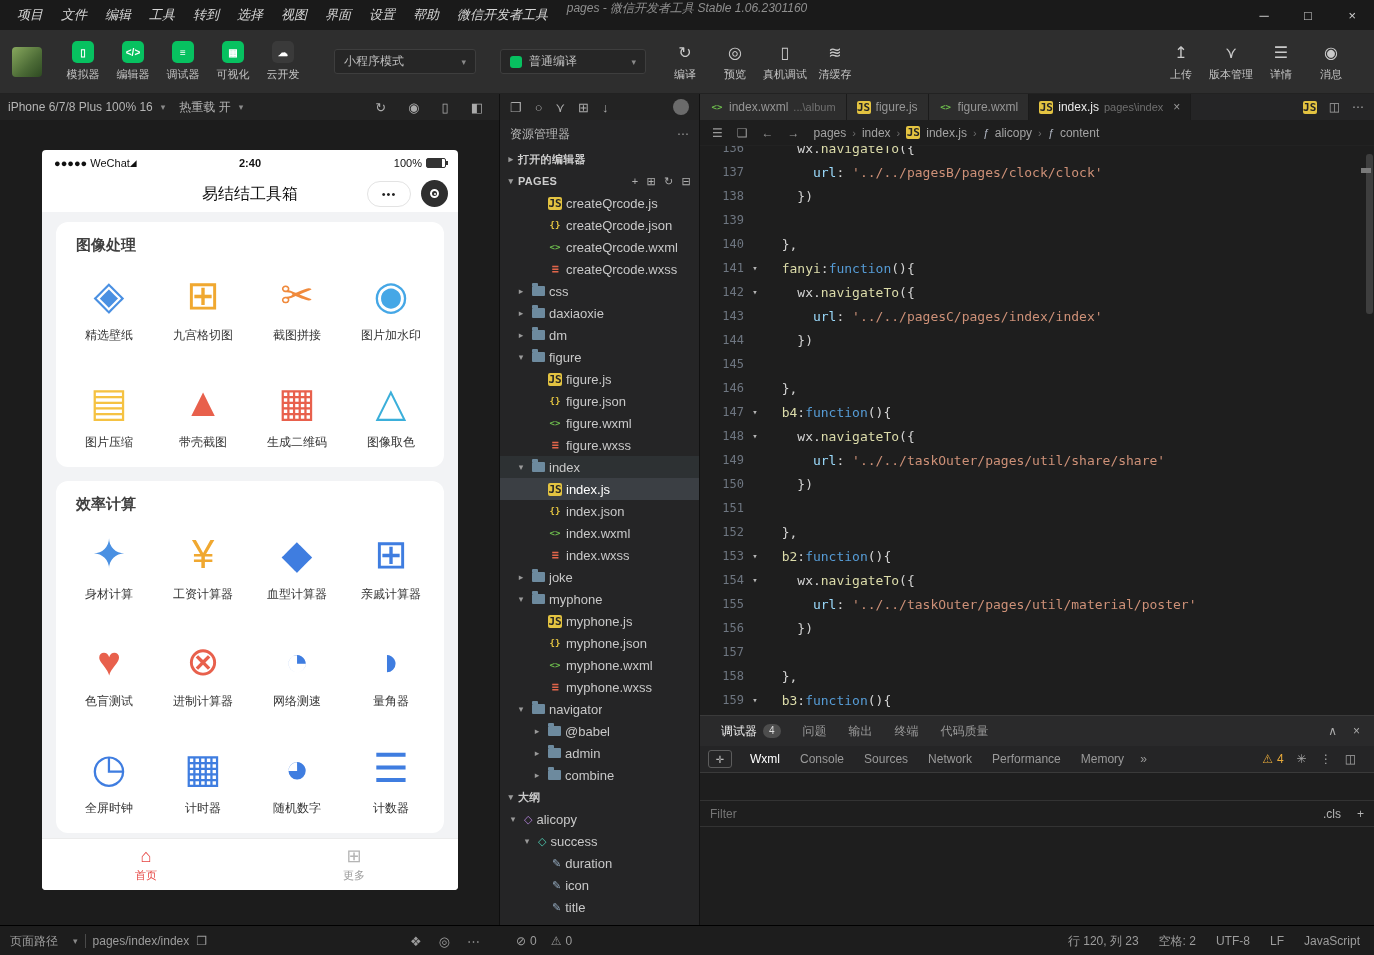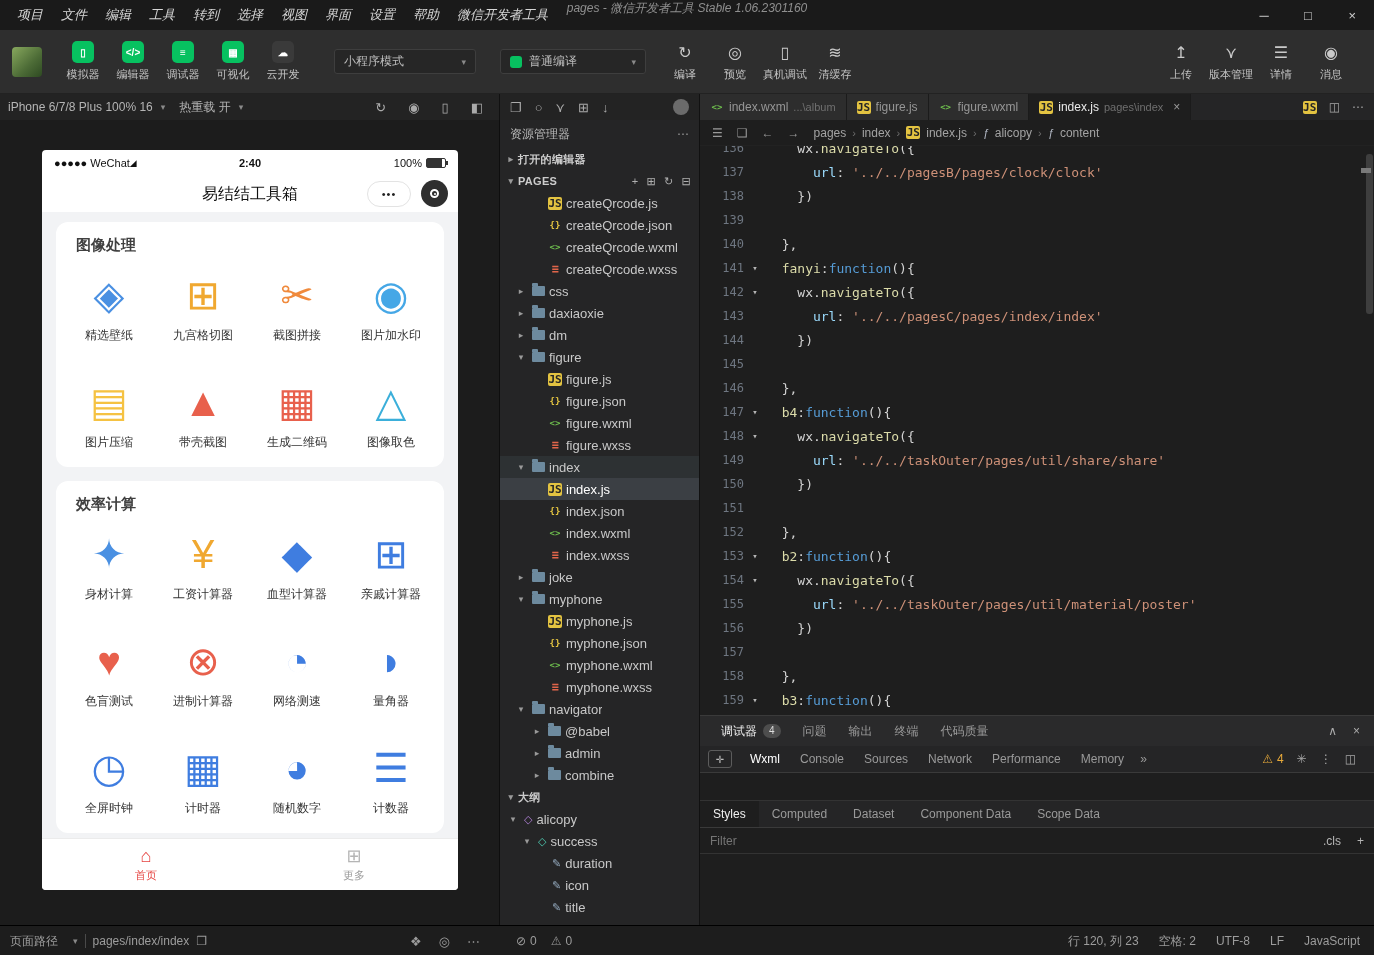--- a/index.html
+++ b/index.html
@@ -700,27 +700,20 @@
         <span class="warn-badge">
           <span>⚠</span>
           <span>4</span>
         </span>
         <span>✳</span>
         <span>⋮</span>
         <span>◫</span>
       </span>
   </div>
   <div class="dbg-strip"></div>
-  <div class="style-tabs" id="styleTabs">
-      <span class="st-tab active">Styles</span>
-      <span class="st-tab">Computed</span>
-      <span class="st-tab">Dataset</span>
-      <span class="st-tab">Component Data</span>
-      <span class="st-tab">Scope Data</span>
-    </div>
   <div class="filter-row">
     <input class="filter-input" placeholder="Filter" style="">
     <span class="filter-right">
       <span>.cls</span>
       <span>+</span>
     </span>
   </div>
 </div>
 
 <div class="statusbar">

